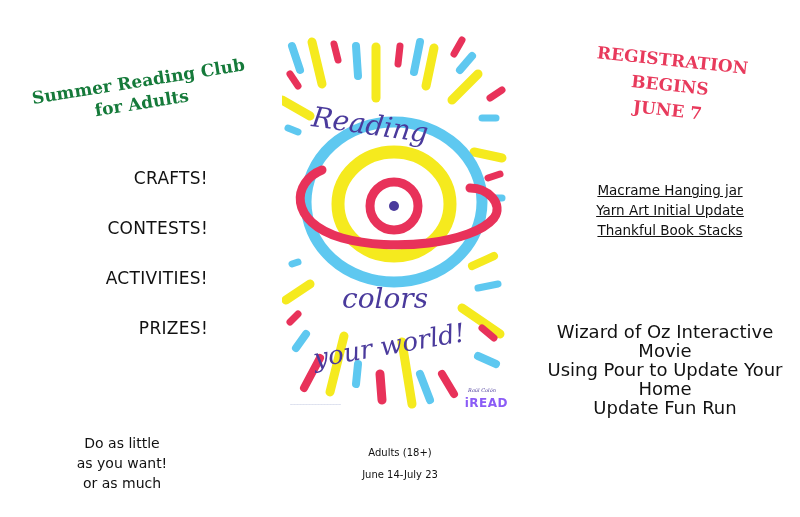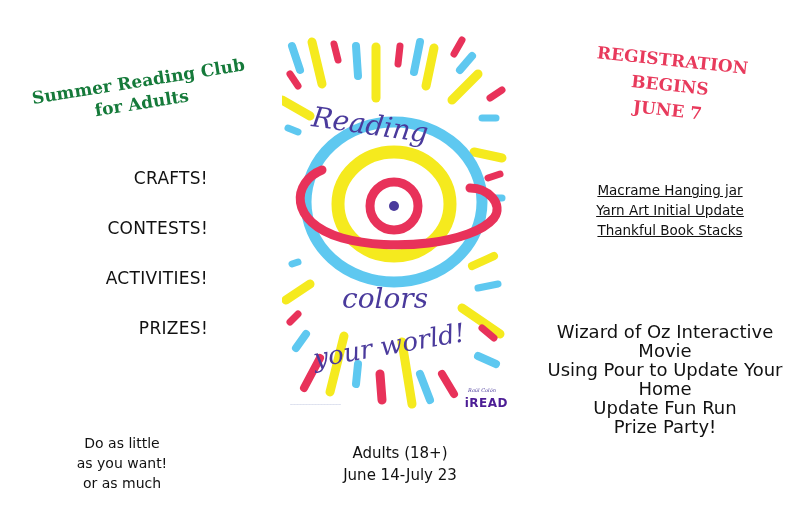--- a/index.html
+++ b/index.html
@@ -22,39 +22,39 @@
       position: absolute; left: 68px; top: 160px; width: 140px;
       text-align: right; font-size: 17px;
     }
     .left-list div { height: 50px; line-height: 36px; letter-spacing: 0.3px; }
     .left-footer {
       position: absolute; left: 62px; top: 433px; width: 120px;
       text-align: center; font-size: 14px; line-height: 20px;
     }
     .center-footer {
       position: absolute; left: 320px; top: 442px; width: 160px;
-      text-align: center; font-size: 15px; line-height: 22px;
+      text-align: center; font-size: 10px; line-height: 22px;
     }
     .right-list1 {
       position: absolute; left: 560px; top: 180px; width: 220px;
       text-align: center; font-size: 13.5px; line-height: 20px; text-decoration: underline;
     }
     .right-list2 {
       position: absolute; left: 530px; top: 322px; width: 270px;
       text-align: center; font-size: 18px; line-height: 19px;
     }
     .poster {
       position: absolute; left: 282px; top: 12px; width: 236px; height: 406px;
       background: #fff;
     }
     .poster svg { width: 100%; height: 100%; }
     .iread {
       position: absolute; right: 10px; bottom: 8px;
       font-family: "DejaVu Sans", sans-serif; font-weight: bold; font-size: 12px;
-      color: #4c1d95; letter-spacing: 0.5px;
+      color: #8b5cf6; letter-spacing: 0.5px;
     }
     .fineprint {
       position: absolute; left: 8px; bottom: 12px; font-size: 3px; color: #6070b0;
     }
     .hand {
       font-family: "DejaVu Serif", serif; font-style: italic; fill: #4a3a9c;
     }
   </style>
 </head>
 <body>
@@ -91,21 +91,20 @@
 <div class="right-list1">
   <div>Macrame Hanging jar</div>
   <div>Yarn Art Initial Update</div>
   <div>Thankful Book Stacks</div>
 </div>
 
 <div class="right-list2">
   <div>Wizard of Oz Interactive Movie</div>
   <div>Using Pour to Update Your Home</div>
   <div>Update Fun Run</div>
-  <div>Prize Party!</div>
 </div>
 
 <div class="poster">
   <svg viewBox="0 0 236 406">
     <g stroke-linecap="round" fill="none">
 
       <line x1="10" y1="34" x2="18" y2="58" stroke="#5ec8f0" stroke-width="8"></line>
       <line x1="30" y1="30" x2="40" y2="72" stroke="#f5ea1e" stroke-width="9"></line>
       <line x1="52" y1="32" x2="56" y2="48" stroke="#e8325a" stroke-width="7"></line>
       <line x1="74" y1="34" x2="76" y2="64" stroke="#5ec8f0" stroke-width="8"></line>

